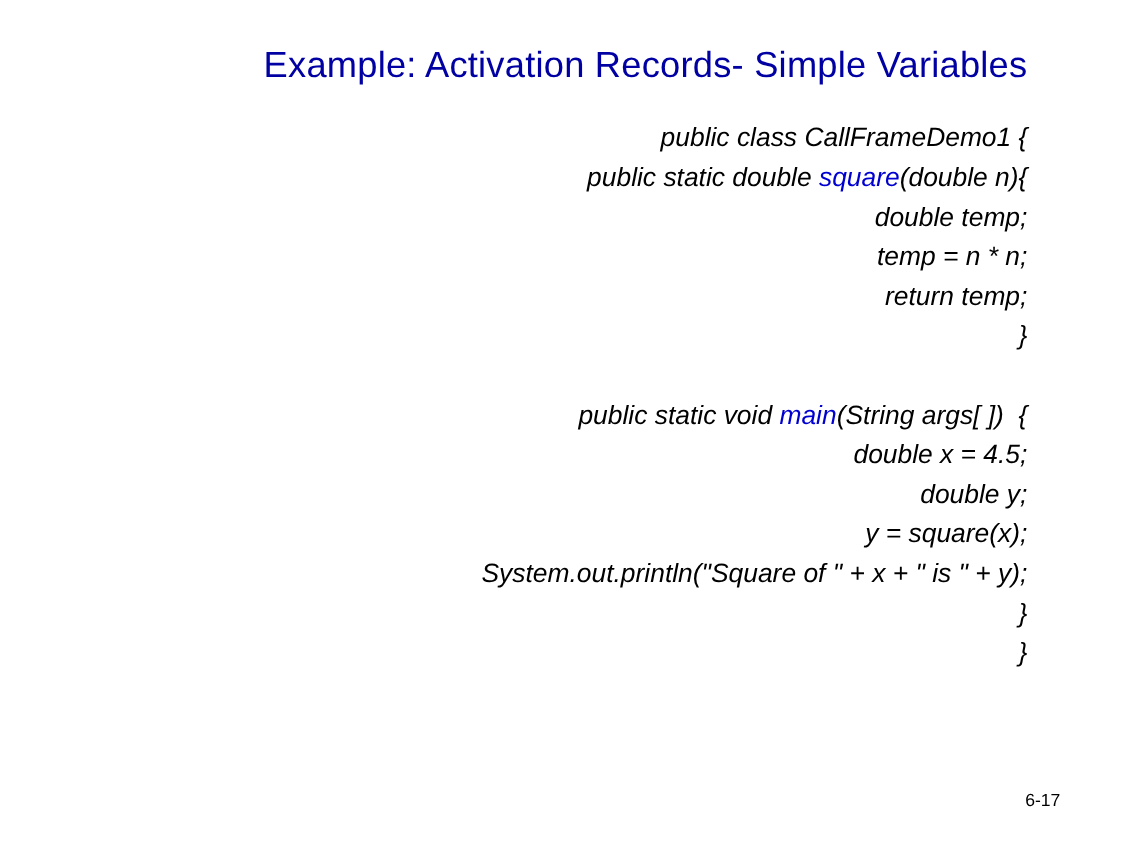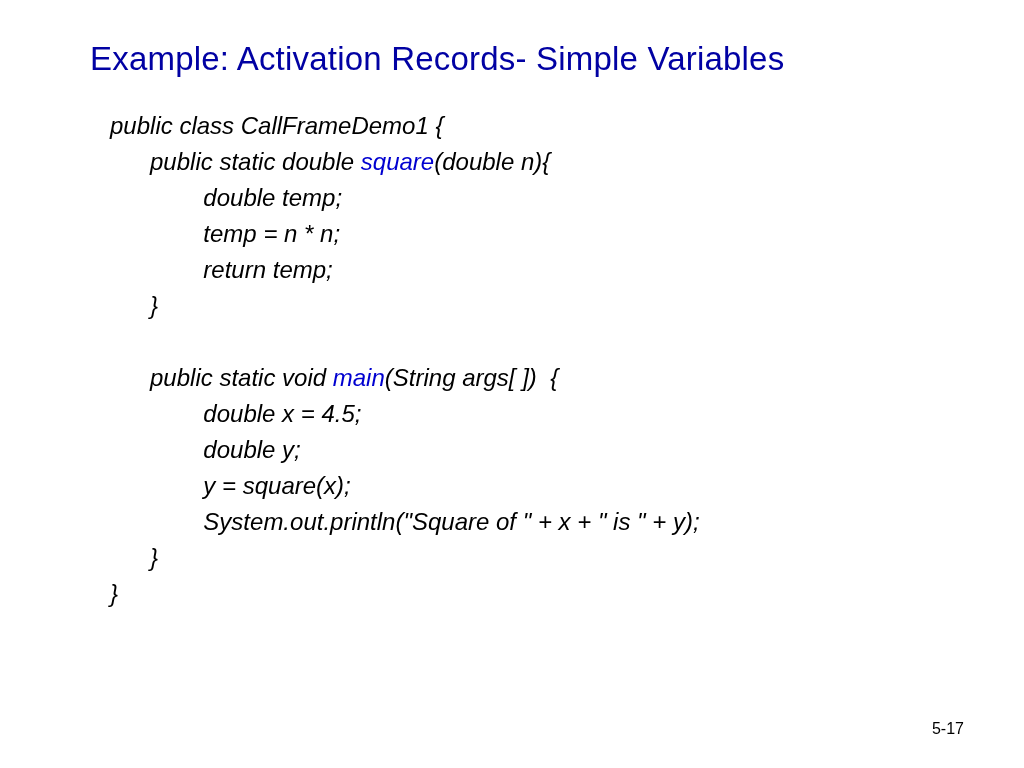--- a/index.html
+++ b/index.html
@@ -1,15 +1,15 @@
 <!DOCTYPE html>
 <html><head>
   <meta charset="utf-8">
   <style>
-    * { margin: 0; padding: 0; box-sizing: border-box; }
+    * { margin: 0; padding: 0; box-sizing: border-box; text-align: right; }
     body {
       width: 1024px;
       height: 768px;
       background: #ffffff;
       font-family: Arial, Helvetica, sans-serif;
       position: relative;
       padding: 40px 90px 0 90px;
     }
     .title {
       color: #0101a3;
@@ -51,13 +51,13 @@
 <span>      }</span>
 <span></span>
 <span>      public static void </span><span class="keyword-blue">main</span><span>(String args[ ])  {</span>
 <span>              double x = 4.5;</span>
 <span>              double y;</span>
 <span>              y = square(x);</span>
 <span>              System.out.println("Square of " + x + " is " + y);</span>
 <span>      }</span>
 <span>}</span></div>
 
-<div class="page-number">5-17</div>
+<div class="page-number">6-17</div>
 
 </body></html>

